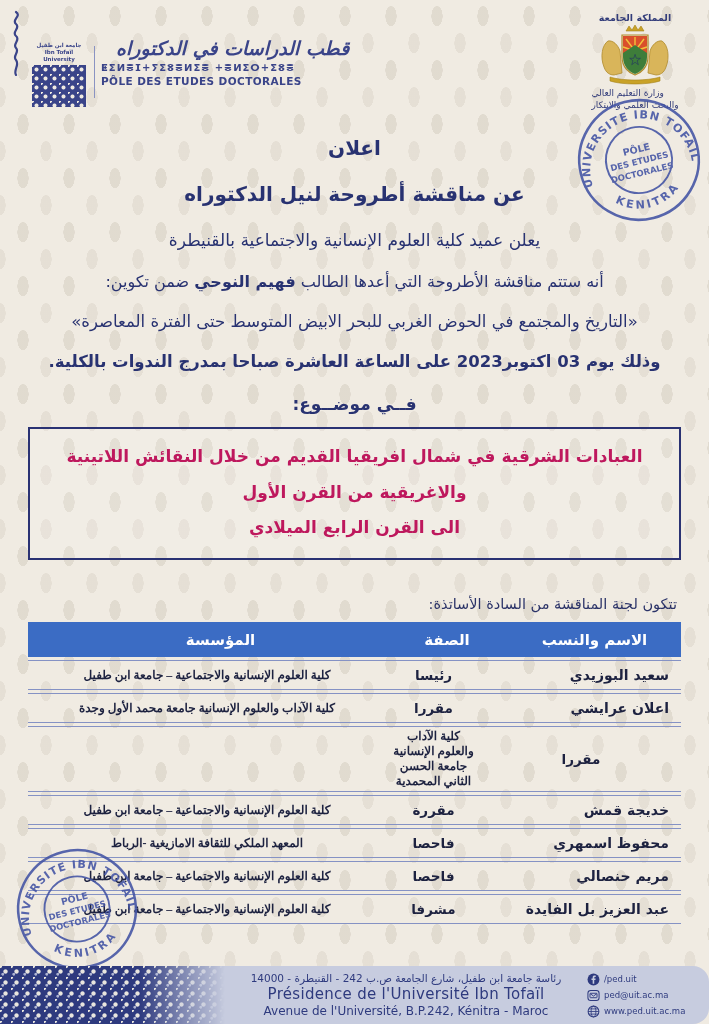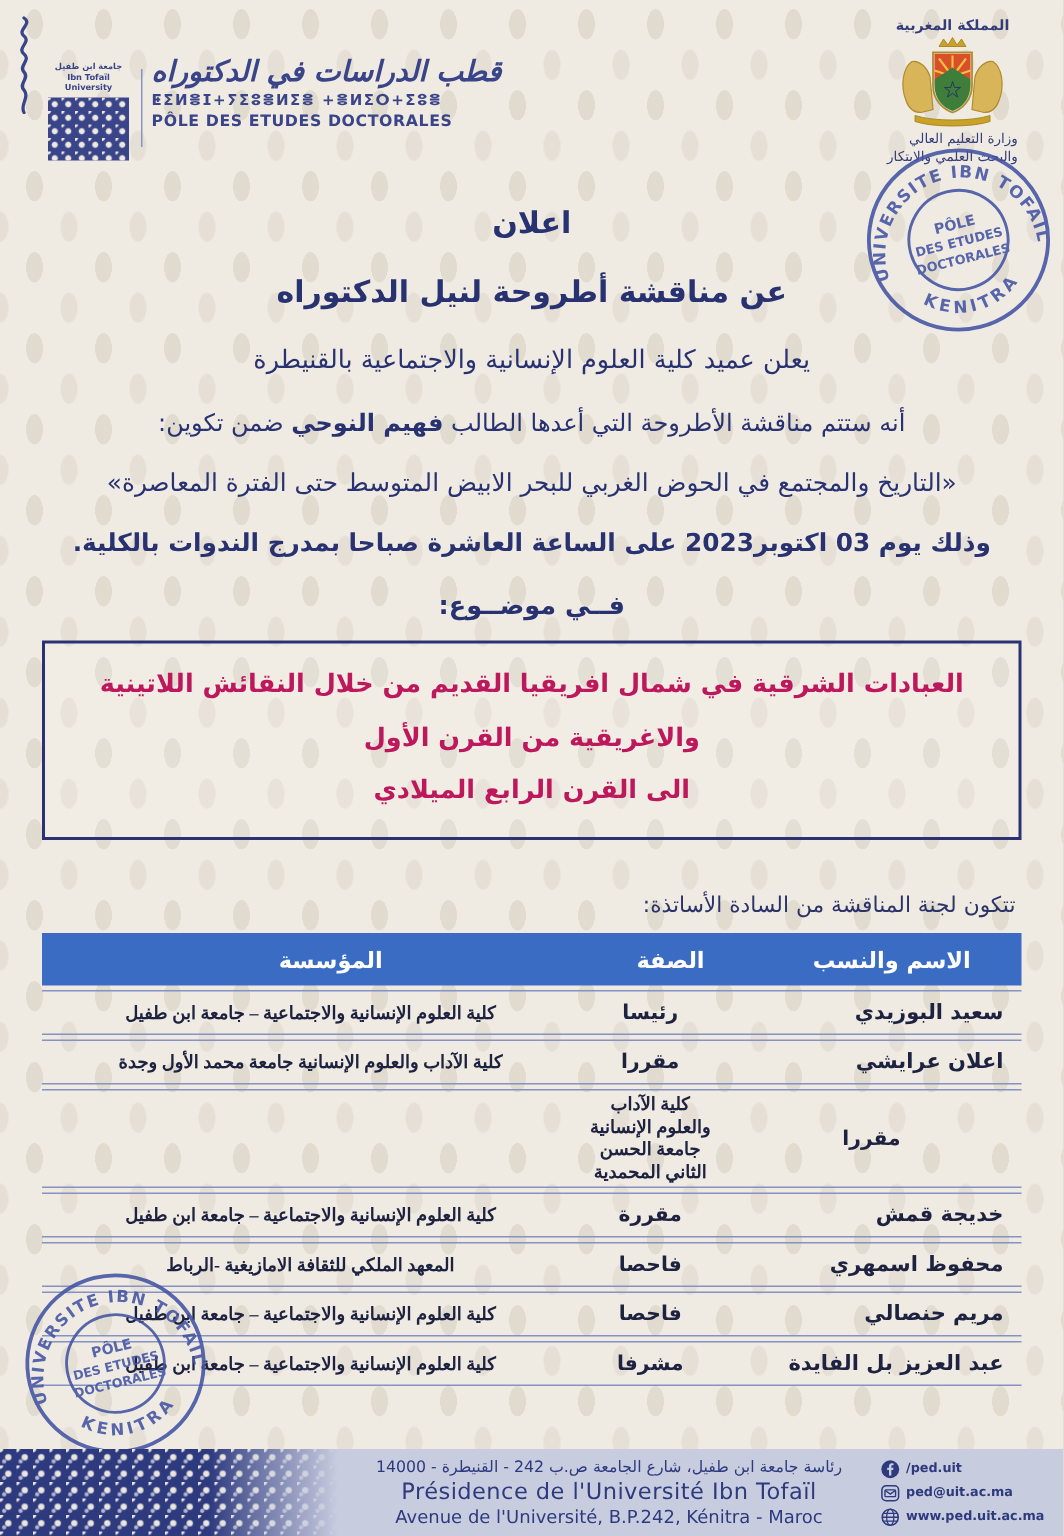--- a/index.html
+++ b/index.html
@@ -28,28 +28,28 @@
   .mosaic-sq {
     width:54px; height:42px; margin-top:2px;
     background-color:#3a4489;
     background-image:
       radial-gradient(circle at 50% 50%, #efeae1 1.6px, rgba(0,0,0,0) 2.4px),
       radial-gradient(circle at 0 0, #efeae1 1.6px, rgba(0,0,0,0) 2.4px);
     background-size:9px 9px;
   }
   .logo-divider { width:1px; height:52px; background:#8a93c2; margin-top:38px; }
   .logo-text { display:flex; flex-direction:column; margin-top:30px; }
-  .logo-calli { font-size:19px; font-weight:bold; font-style:italic; color:#3a4489; direction:rtl; line-height:1.1; }
+  .logo-calli { font-size:19px; font-weight:bold; font-style:italic; color:#3a4489; direction:rtl; line-height:1.1;margin-left:15px; }
   .logo-tifinagh { font-size:10px; letter-spacing:1px; color:#3a4489; font-weight:bold; margin-top:3px; }
   .logo-fr { font-size:10.5px; font-weight:bold; letter-spacing:.4px; color:#3a4489; margin-top:2px; }
 
   
   .arms-col { position:absolute; top:12px; right:14px; width:120px; display:flex; flex-direction:column; align-items:center; z-index:2; }
   .kingdom { font-size:9.5px; font-weight:bold; color:#333d7a; }
-  .ministry { font-size:9px; line-height:1.35; text-align:right; color:#333d7a; margin-top:2px; }
+  .ministry { font-size:9px; line-height:1.35; text-align:left; color:#333d7a; margin-top:2px; }
 
   
   .stamp { position:absolute; z-index:3; opacity:.88; }
   .stamp-right { top:96px; right:6px; transform:rotate(-14deg); }
   .stamp-left  { bottom:52px; left:14px; transform:rotate(-14deg); }
 
   
   .content { position:absolute; top:136px; left:28px; right:28px; direction:rtl; text-align:center; }
   .t-title    { font-size:20px; font-weight:bold; margin-bottom:22px; }
   .t-subtitle { font-size:20px; font-weight:bold; margin-bottom:24px; }
@@ -79,39 +79,39 @@
     margin-top:3px; min-height:30px; padding:2px 0;
   }
   .cell { color:#1d2240; }
   .cell.name { font-weight:bold; font-size:14px; text-align:right; padding-right:12px; }
   .cell.role { font-weight:bold; font-size:13.5px; text-align:center; }
   .cell.inst { font-weight:bold; font-size:12px; text-align:center; padding:0 4px;font-family:Liberation Serif, serif; }
 
   
   .footer {
     position:absolute; left:0; right:0; bottom:0; height:58px;
-    background:#c7ccdf; display:flex; align-items:center; z-index:4;
+    background:#c7ccdf; display:flex; align-items:center; z-index:4;border-radius:16px;
   }
   .footer-mosaic {
     width:225px; height:58px; flex:none;
     background-color:#2e3a7e;
     background-image:
       radial-gradient(circle at 50% 50%, #e9e6de 1.7px, rgba(0,0,0,0) 2.6px),
       radial-gradient(circle at 0 0, #e9e6de 1.7px, rgba(0,0,0,0) 2.6px),
       radial-gradient(circle at 25% 75%, #aeb4d2 1px, rgba(0,0,0,0) 1.8px);
     background-size:11px 11px, 11px 11px, 11px 11px;
     -webkit-mask-image:linear-gradient(to right,#000 62%,rgba(0,0,0,.55) 78%, rgba(0,0,0,0) 100%);
             mask-image:linear-gradient(to right,#000 62%,rgba(0,0,0,.55) 78%, rgba(0,0,0,0) 100%);
   }
   .footer-addr { flex:1; text-align:center; color:#2e3a7e; line-height:1.25; padding-top:1px; }
   .addr-ar { font-size:10.5px; direction:rtl; }
   .addr-pres { font-size:15px; font-weight:normal; letter-spacing:.3px; }
   .addr-fr { font-size:12px; }
   .footer-contacts { width:122px; flex:none; display:flex; flex-direction:column; gap:3px; padding-right:6px; }
-  .contact { display:flex; align-items:center; gap:4px; color:#2e3a7e; font-size:8.5px; font-weight:bold; }
+  .contact { display:flex; align-items:center; gap:4px; color:#2e3a7e; font-size:8.5px; font-weight:normal; }
   .cicon { width:13px; height:13px; flex:none; }
 </style>
 </head>
 <body>
 
 <div class="page">
 
   <div class="logo-group">
     <svg class="squiggle" viewBox="0 0 16 66">
       <path d="M8 2 C14 6 3 10 8 14 C13 18 3 22 8 26 C13 30 4 34 8 38 C12 42 4 46 8 50 C12 55 5 60 8 65" fill="none" stroke="#3a4489" stroke-width="2.2" stroke-linecap="round"></path>
@@ -123,21 +123,21 @@
     </div>
     <div class="logo-divider"></div>
     <div class="logo-text">
       <div class="logo-calli">قطب الدراسات في الدكتوراه</div>
       <div class="logo-tifinagh">ⵟⵉⵍⴻⵊ+ⵢⵉⵓⴻⵍⵉⴻ +ⴻⵍⵉⵔ+ⵉⵓⴻ</div>
       <div class="logo-fr">PÔLE DES ETUDES DOCTORALES</div>
     </div>
   </div>
 
   <div class="arms-col">
-    <div class="kingdom">المملكة المغربية</div>
+    <div class="kingdom">المملكة الجامعة</div>
     <svg width="78" height="62" viewBox="0 0 78 62">
 
       <path d="M30 8 L33 3 L36 7 L39 2 L42 7 L45 3 L48 8 Z" fill="#c9a227" stroke="#a5831c" stroke-width=".6"></path>
 
       <path d="M12 18 C6 22 4 34 8 44 C10 50 14 52 18 52 L26 50 L24 28 C22 22 17 17 12 18 Z" fill="#d9b55a" stroke="#b08c2e" stroke-width=".8"></path>
       <path d="M66 18 C72 22 74 34 70 44 C68 50 64 52 60 52 L52 50 L54 28 C56 22 61 17 66 18 Z" fill="#d9b55a" stroke="#b08c2e" stroke-width=".8"></path>
 
       <path d="M26 12 H52 V34 C52 44 45 50 39 52 C33 50 26 44 26 34 Z" fill="#e8e0c8" stroke="#b08c2e" stroke-width="1.2"></path>
       <path d="M27 13 H51 V30 L27 30 Z" fill="#d94f2b"></path>
       <g stroke="#f3c23c" stroke-width="1.4">

